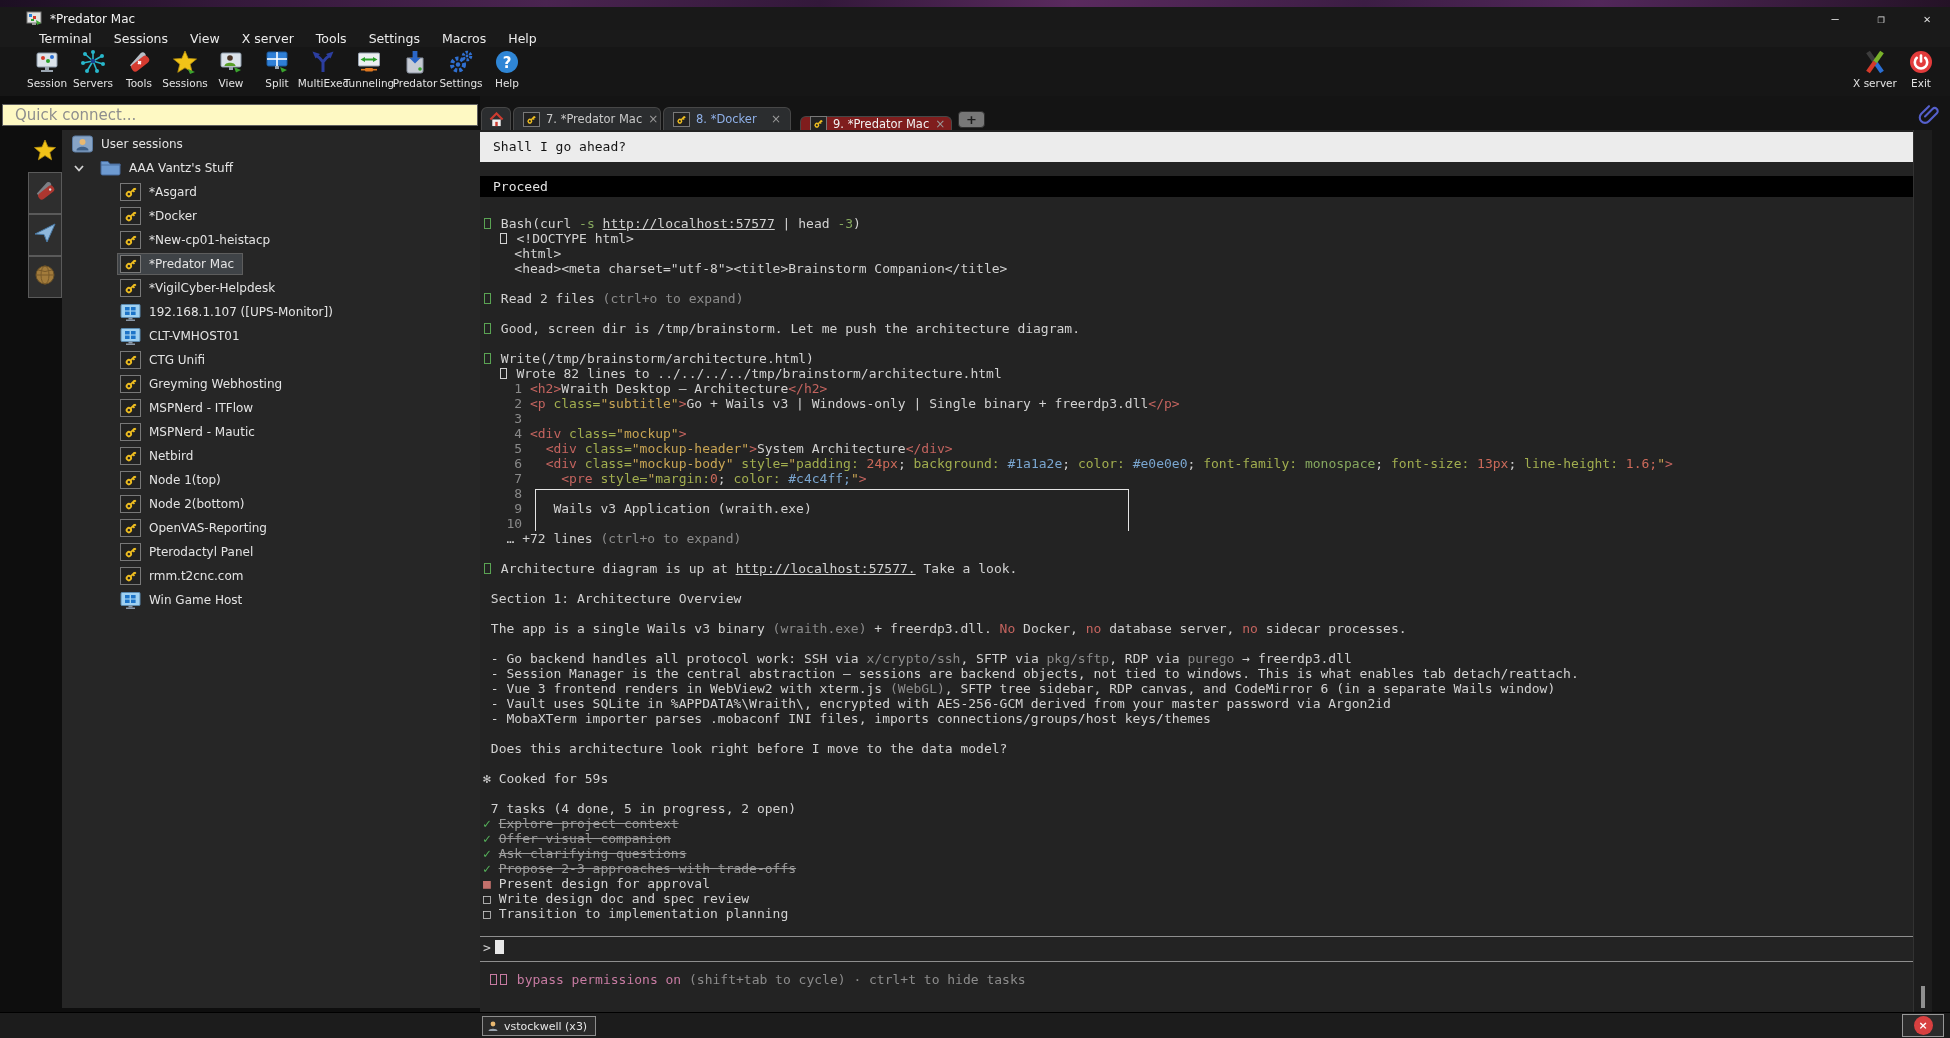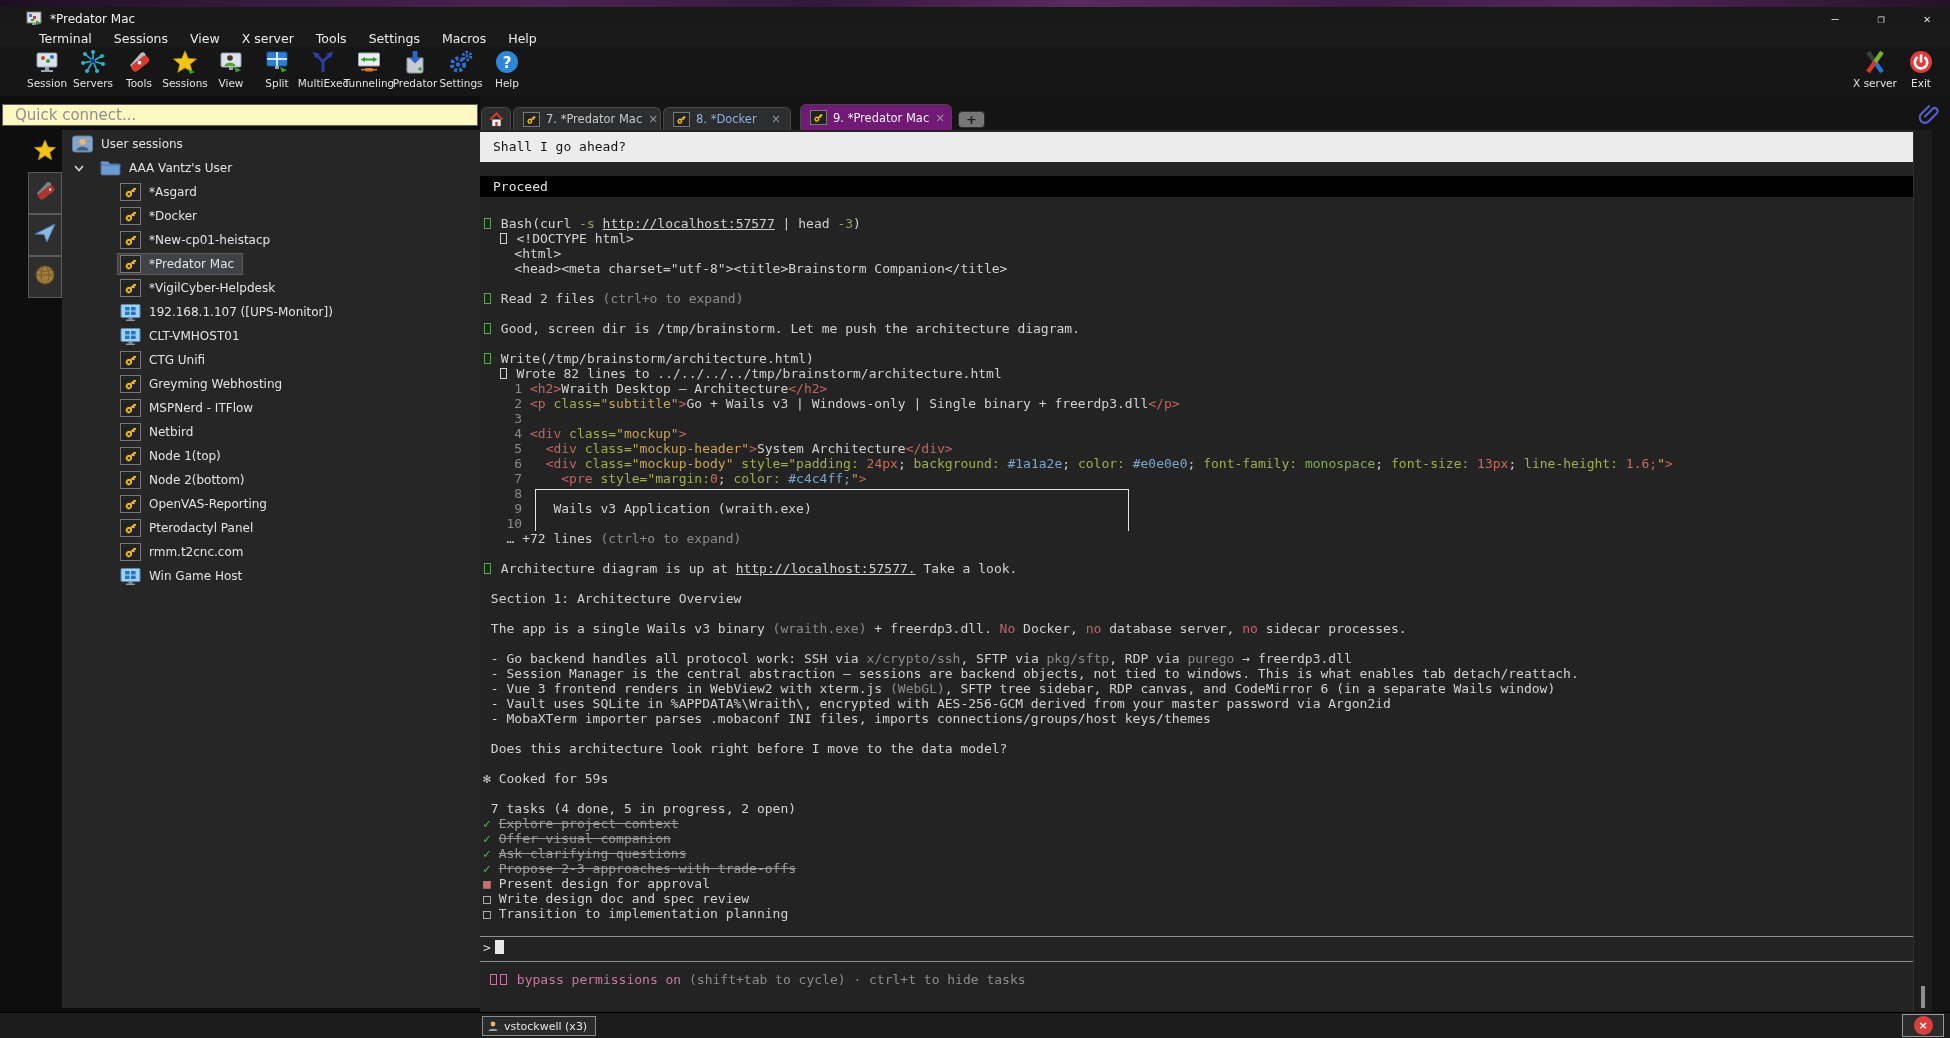--- a/index.html
+++ b/index.html
@@ -48,21 +48,21 @@
   .kbox { width:21px; height:18px; background:#222; border:1px solid #787878; display:flex;
     align-items:center; justify-content:center; margin-right:8px; flex:0 0 auto; }
   .kbox svg { width:14px; height:14px; }
   .plainicon { width:21px; height:19px; margin-right:8px; flex:0 0 auto; }
   
   .tabstrip { position:absolute; left:480px; top:104px; width:1452px; height:26px; display:flex; align-items:flex-end; }
   .tab { height:23px; margin:0 1px; background:#2b2d2f; border:1px solid #474747; border-bottom:none;
     border-radius:6px 6px 0 0; display:flex; align-items:center; padding:0 9px; gap:6px;
     font-size:11.5px; color:#c9c9c9; }
   .tab.home { width:30px; justify-content:center; padding:0; }
-  .tab.active { background:#701a75; color:#f1f1f1; height:26px; }
+  .tab.active { background:#7f1d1d; color:#f1f1f1; height:14px; }
   .tab .tab-close { color:#9a9a9a; font-size:12px; margin-left:6px; }
   .tab .kbox { margin-right:0; width:17px; height:15px; }
   .tab .kbox svg { width:11px; height:11px; }
   .tab.blue-label .tab-label { color:#8fb0e8; }
   .tab-label { white-space:nowrap; }
   .newtab { height:17px; width:27px; margin-left:5px; margin-bottom:2px; background:#777;
     border:1px solid #2e2e2e; border-radius:4px; color:#1c1c1c; font-size:13px; font-weight:bold;
     display:flex; align-items:center; justify-content:center; }
   .paperclip { position:absolute; right:8px; top:2px; width:24px; height:24px; }
   
@@ -327,21 +327,21 @@
         <span style="width: 10px; flex: 0 0 auto;"></span>
         <span class="chev"><svg viewBox="0 0 14 14">
             <path d="M3 5 l4 4.5 L11 5" stroke="#d2d2d2" stroke-width="1.8" fill="none"></path>
           </svg></span>
         <span style="width: 8px;"></span>
         <span class="sel-wrap">
           <span class="plainicon"><svg viewBox="0 0 21 17">
               <path d="M1 2.5 h7 l2 2.5 h10 v9.5 a1.5 1.5 0 0 1 -1.5 1.5 h-16 A1.5 1.5 0 0 1 1 14.5 z" fill="#6d9ad1" stroke="#46699a"></path>
               <path d="M1 6 h20" stroke="#46699a" stroke-width="0.8"></path>
             </svg></span>
-          <span>AAA Vantz's User</span>
+          <span>AAA Vantz's Stuff</span>
         </span>
       </div>
       <div class="trow">
         <span style="width: 56px; flex: 0 0 auto;"></span>
         <span class="sel-wrap">
           <span class="kbox">
             <svg viewBox="0 0 14 14">
               <g transform="rotate(-45 7 7)" stroke="#eebd20" stroke-width="1.8" fill="none">
                 <circle cx="4" cy="7" r="2.2"></circle>
                 <path d="M6.2 7 h6 M9.5 7 v2.4 M12 7 v1.8"></path>
@@ -474,20 +474,34 @@
         <span class="sel-wrap">
           <span class="kbox">
             <svg viewBox="0 0 14 14">
               <g transform="rotate(-45 7 7)" stroke="#eebd20" stroke-width="1.8" fill="none">
                 <circle cx="4" cy="7" r="2.2"></circle>
                 <path d="M6.2 7 h6 M9.5 7 v2.4 M12 7 v1.8"></path>
               </g>
             </svg>
           </span>
           <span>MSPNerd - ITFlow</span>
+        </span>
+      </div>
+      <div class="trow">
+        <span style="width: 56px; flex: 0 0 auto;"></span>
+        <span class="sel-wrap">
+          <span class="kbox">
+            <svg viewBox="0 0 14 14">
+              <g transform="rotate(-45 7 7)" stroke="#eebd20" stroke-width="1.8" fill="none">
+                <circle cx="4" cy="7" r="2.2"></circle>
+                <path d="M6.2 7 h6 M9.5 7 v2.4 M12 7 v1.8"></path>
+              </g>
+            </svg>
+          </span>
+          <span>MSPNerd - Mautic</span>
         </span>
       </div>
       <div class="trow">
         <span style="width: 56px; flex: 0 0 auto;"></span>
         <span class="sel-wrap">
           <span class="kbox">
             <svg viewBox="0 0 14 14">
               <g transform="rotate(-45 7 7)" stroke="#eebd20" stroke-width="1.8" fill="none">
                 <circle cx="4" cy="7" r="2.2"></circle>
                 <path d="M6.2 7 h6 M9.5 7 v2.4 M12 7 v1.8"></path>

